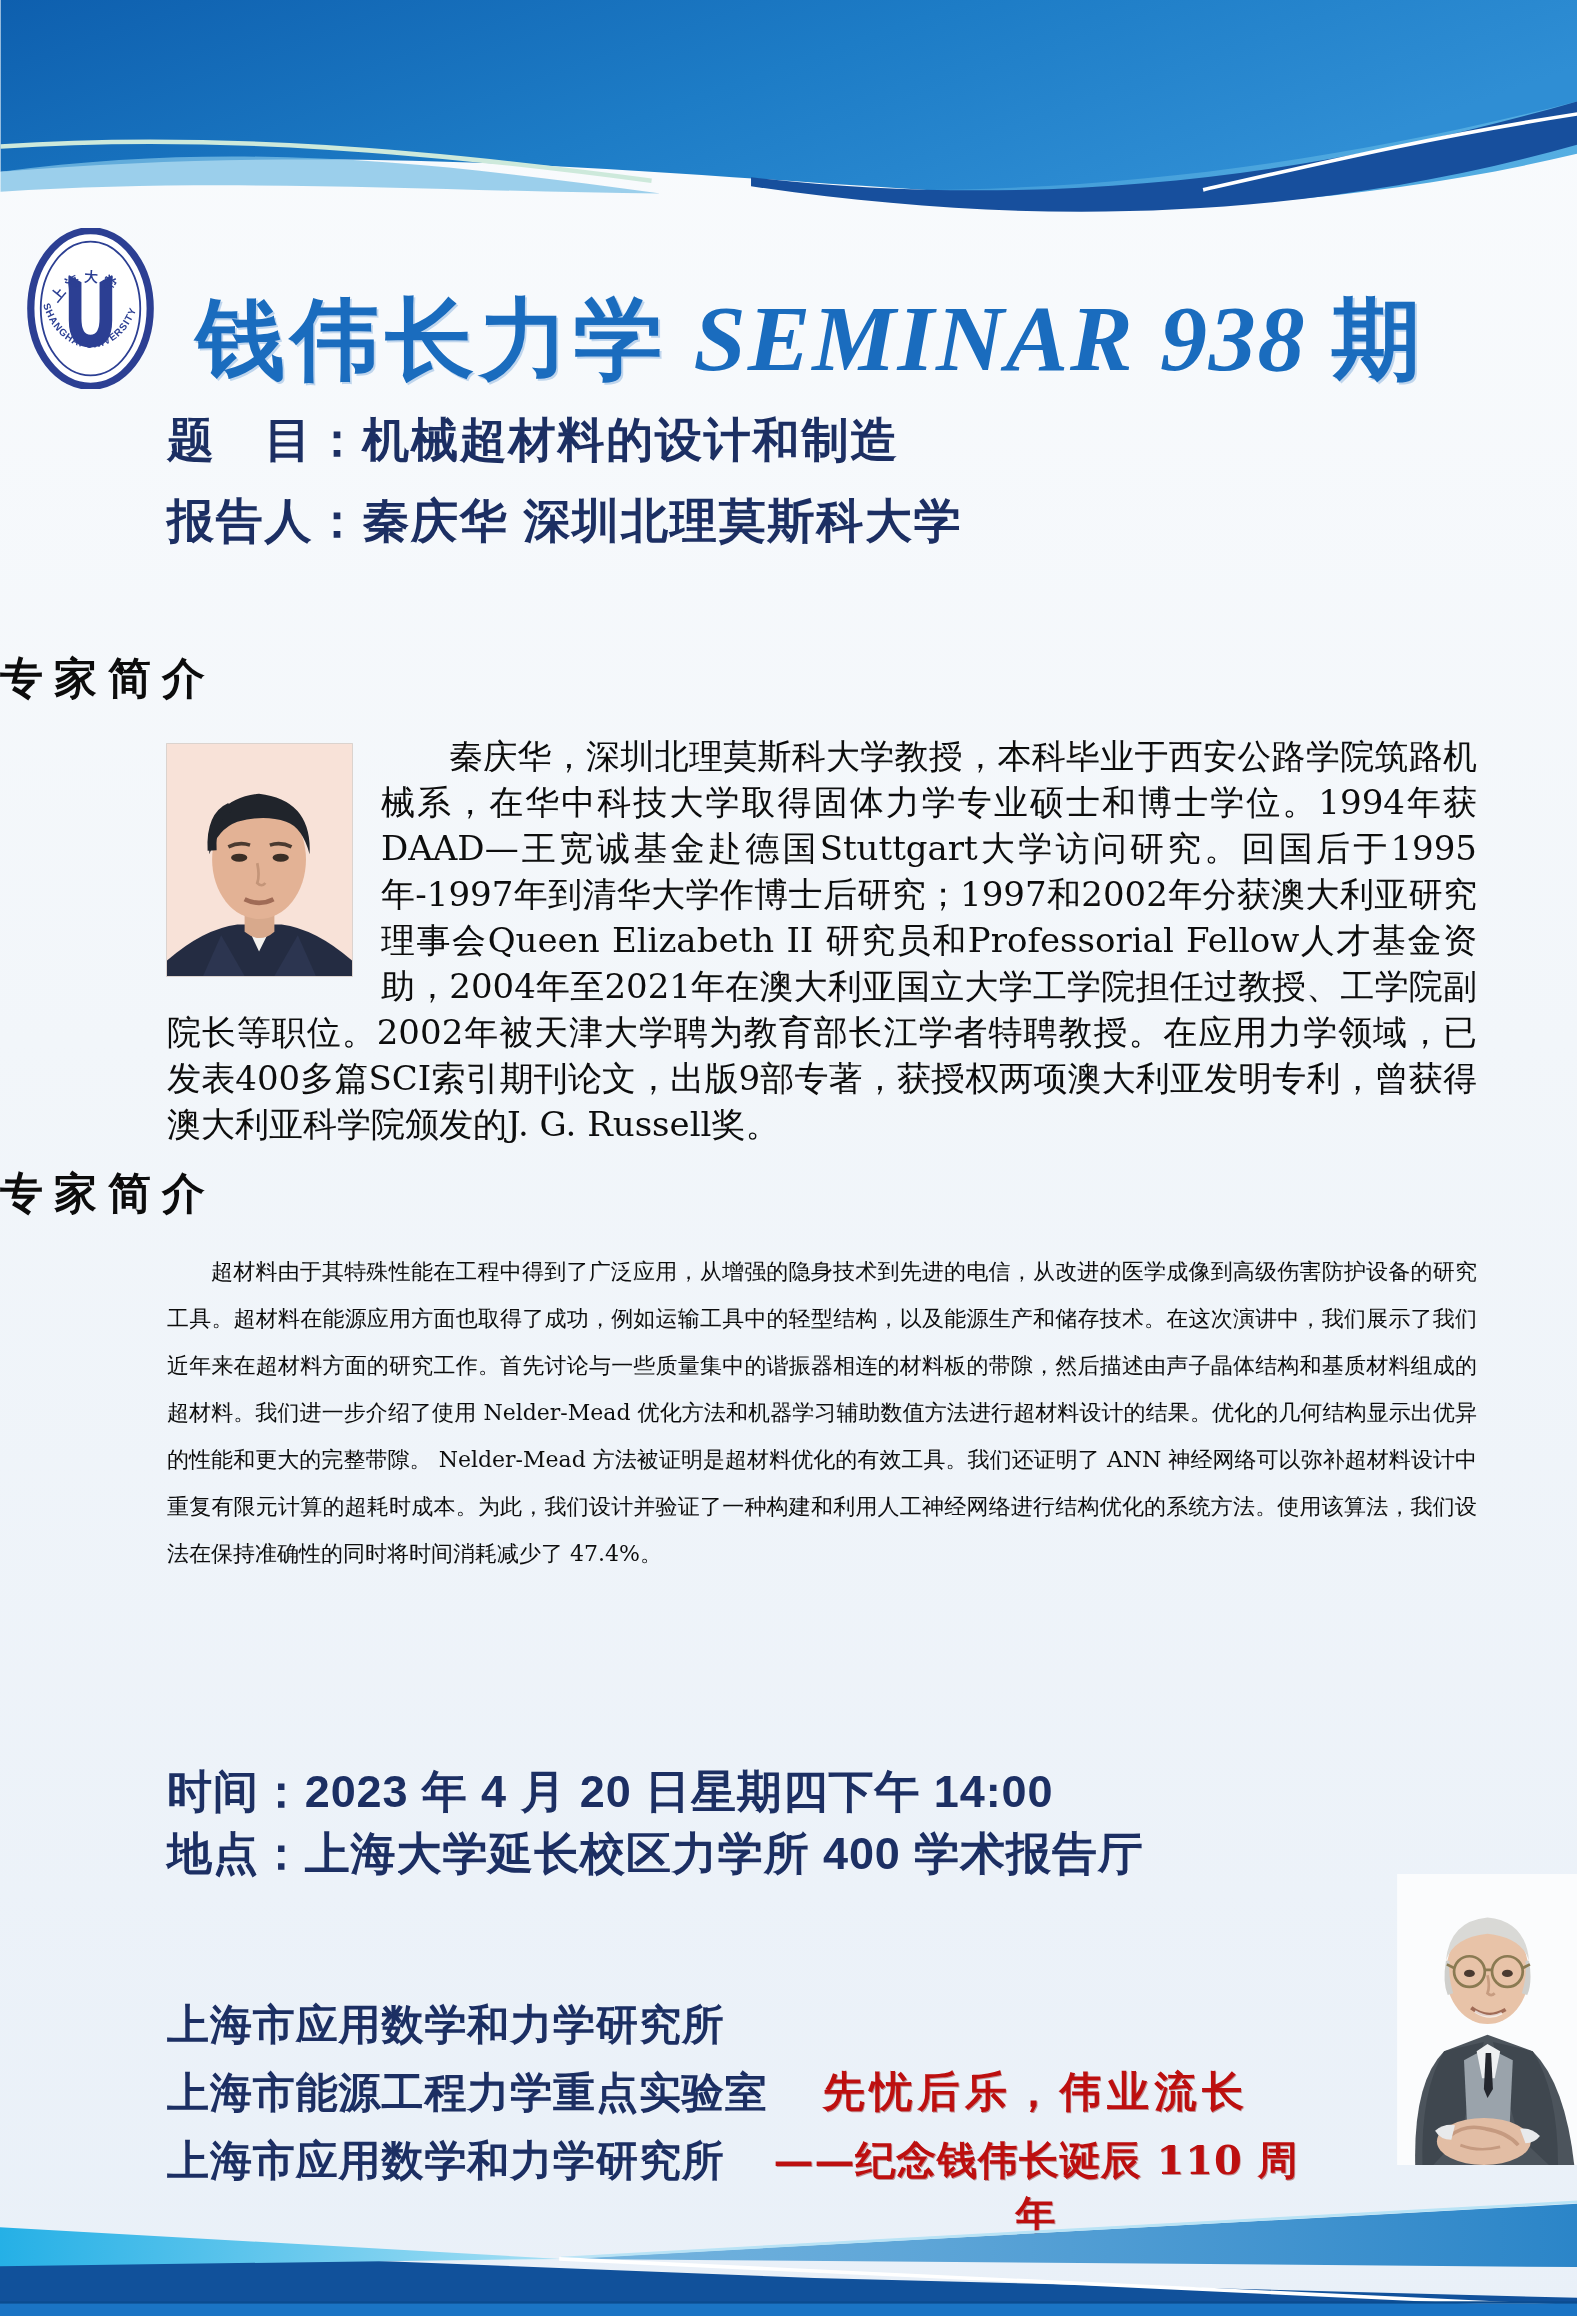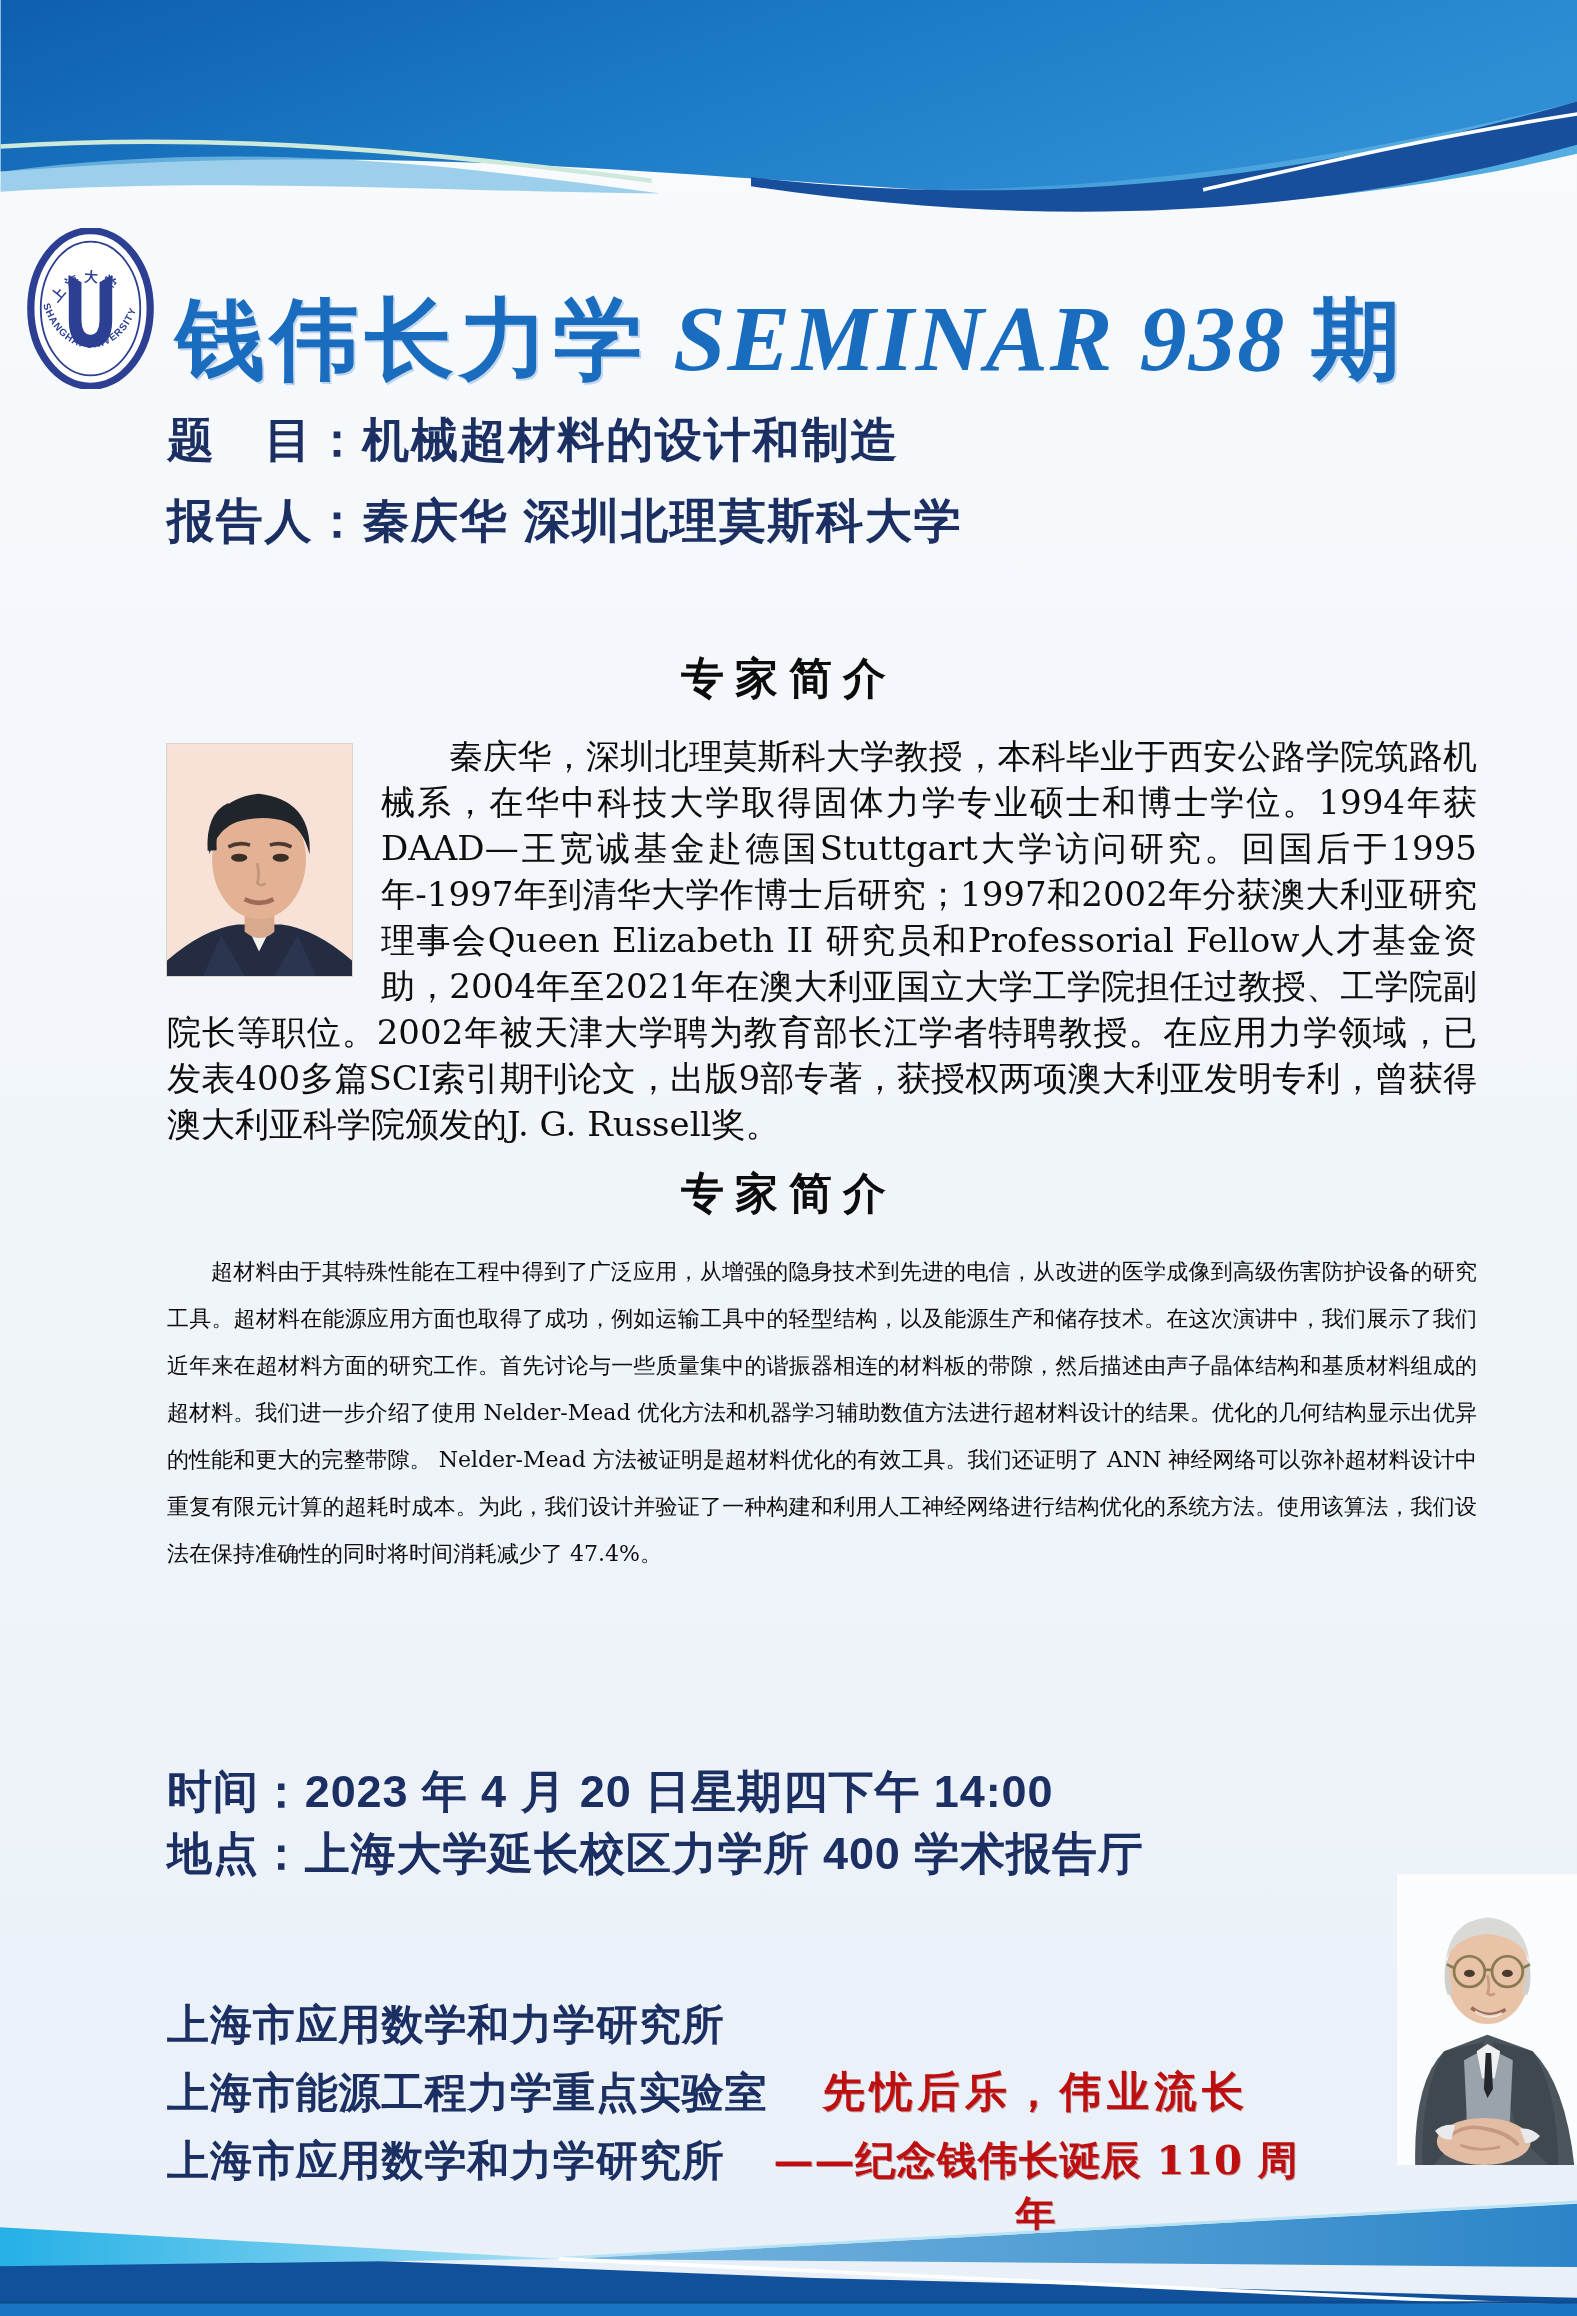--- a/index.html
+++ b/index.html
@@ -11,43 +11,43 @@
     overflow:hidden;
     font-family:"Liberation Sans",sans-serif;
   }
   .hdr-svg,.ftr-svg{position:absolute;left:0;display:block;}
   .hdr-svg{top:0;}
   .ftr-svg{bottom:0;}
 
   .logo{position:absolute;left:27px;top:228px;width:127px;height:161px;}
 
   .title{
-    position:absolute;left:176px;top:261px;width:1266px;
-    color:#1a6cbe;white-space:nowrap;
+    position:absolute;left:160px;top:261px;width:1266px;
+    color:#1a6cbe;white-space:nowrap;text-align:right;
   }
   .title-cn{
     font-family:"DejaVu Serif","Liberation Serif",serif;
     font-weight:900;font-size:89px;letter-spacing:5.4px;
     text-shadow:1.8px 1.8px 0 rgba(26,108,190,.25);
   }
   .title-en{
     font-family:"Liberation Serif","DejaVu Serif",serif;
     font-style:italic;font-weight:700;font-size:94px;letter-spacing:1.8px;
   }
 
   .meta-line{
     position:absolute;left:167px;width:1312px;
     font-weight:900;font-size:47px;color:#1c2f63;
     font-family:"Liberation Sans",sans-serif;letter-spacing:1.8px;
   }
   .meta-topic{top:409px;}
   .meta-speaker{top:490px;}
 
   .section-heading{
-    position:absolute;left:0;width:1578px;text-align:center;
+    position:absolute;left:0;width:1578px;
     font-family:"DejaVu Serif","Liberation Serif",serif;
     font-weight:900;font-size:43px;color:#0c0c0c;letter-spacing:11px;
   }
   .h-bio{top:650px;}
   .h-abs{top:1165px;}
 
   .bio-block{
     position:absolute;left:167px;top:733px;width:1310px;
     font-family:"DejaVu Serif","Liberation Serif",serif;
     font-size:34px;line-height:46px;color:#0d0d0d;

